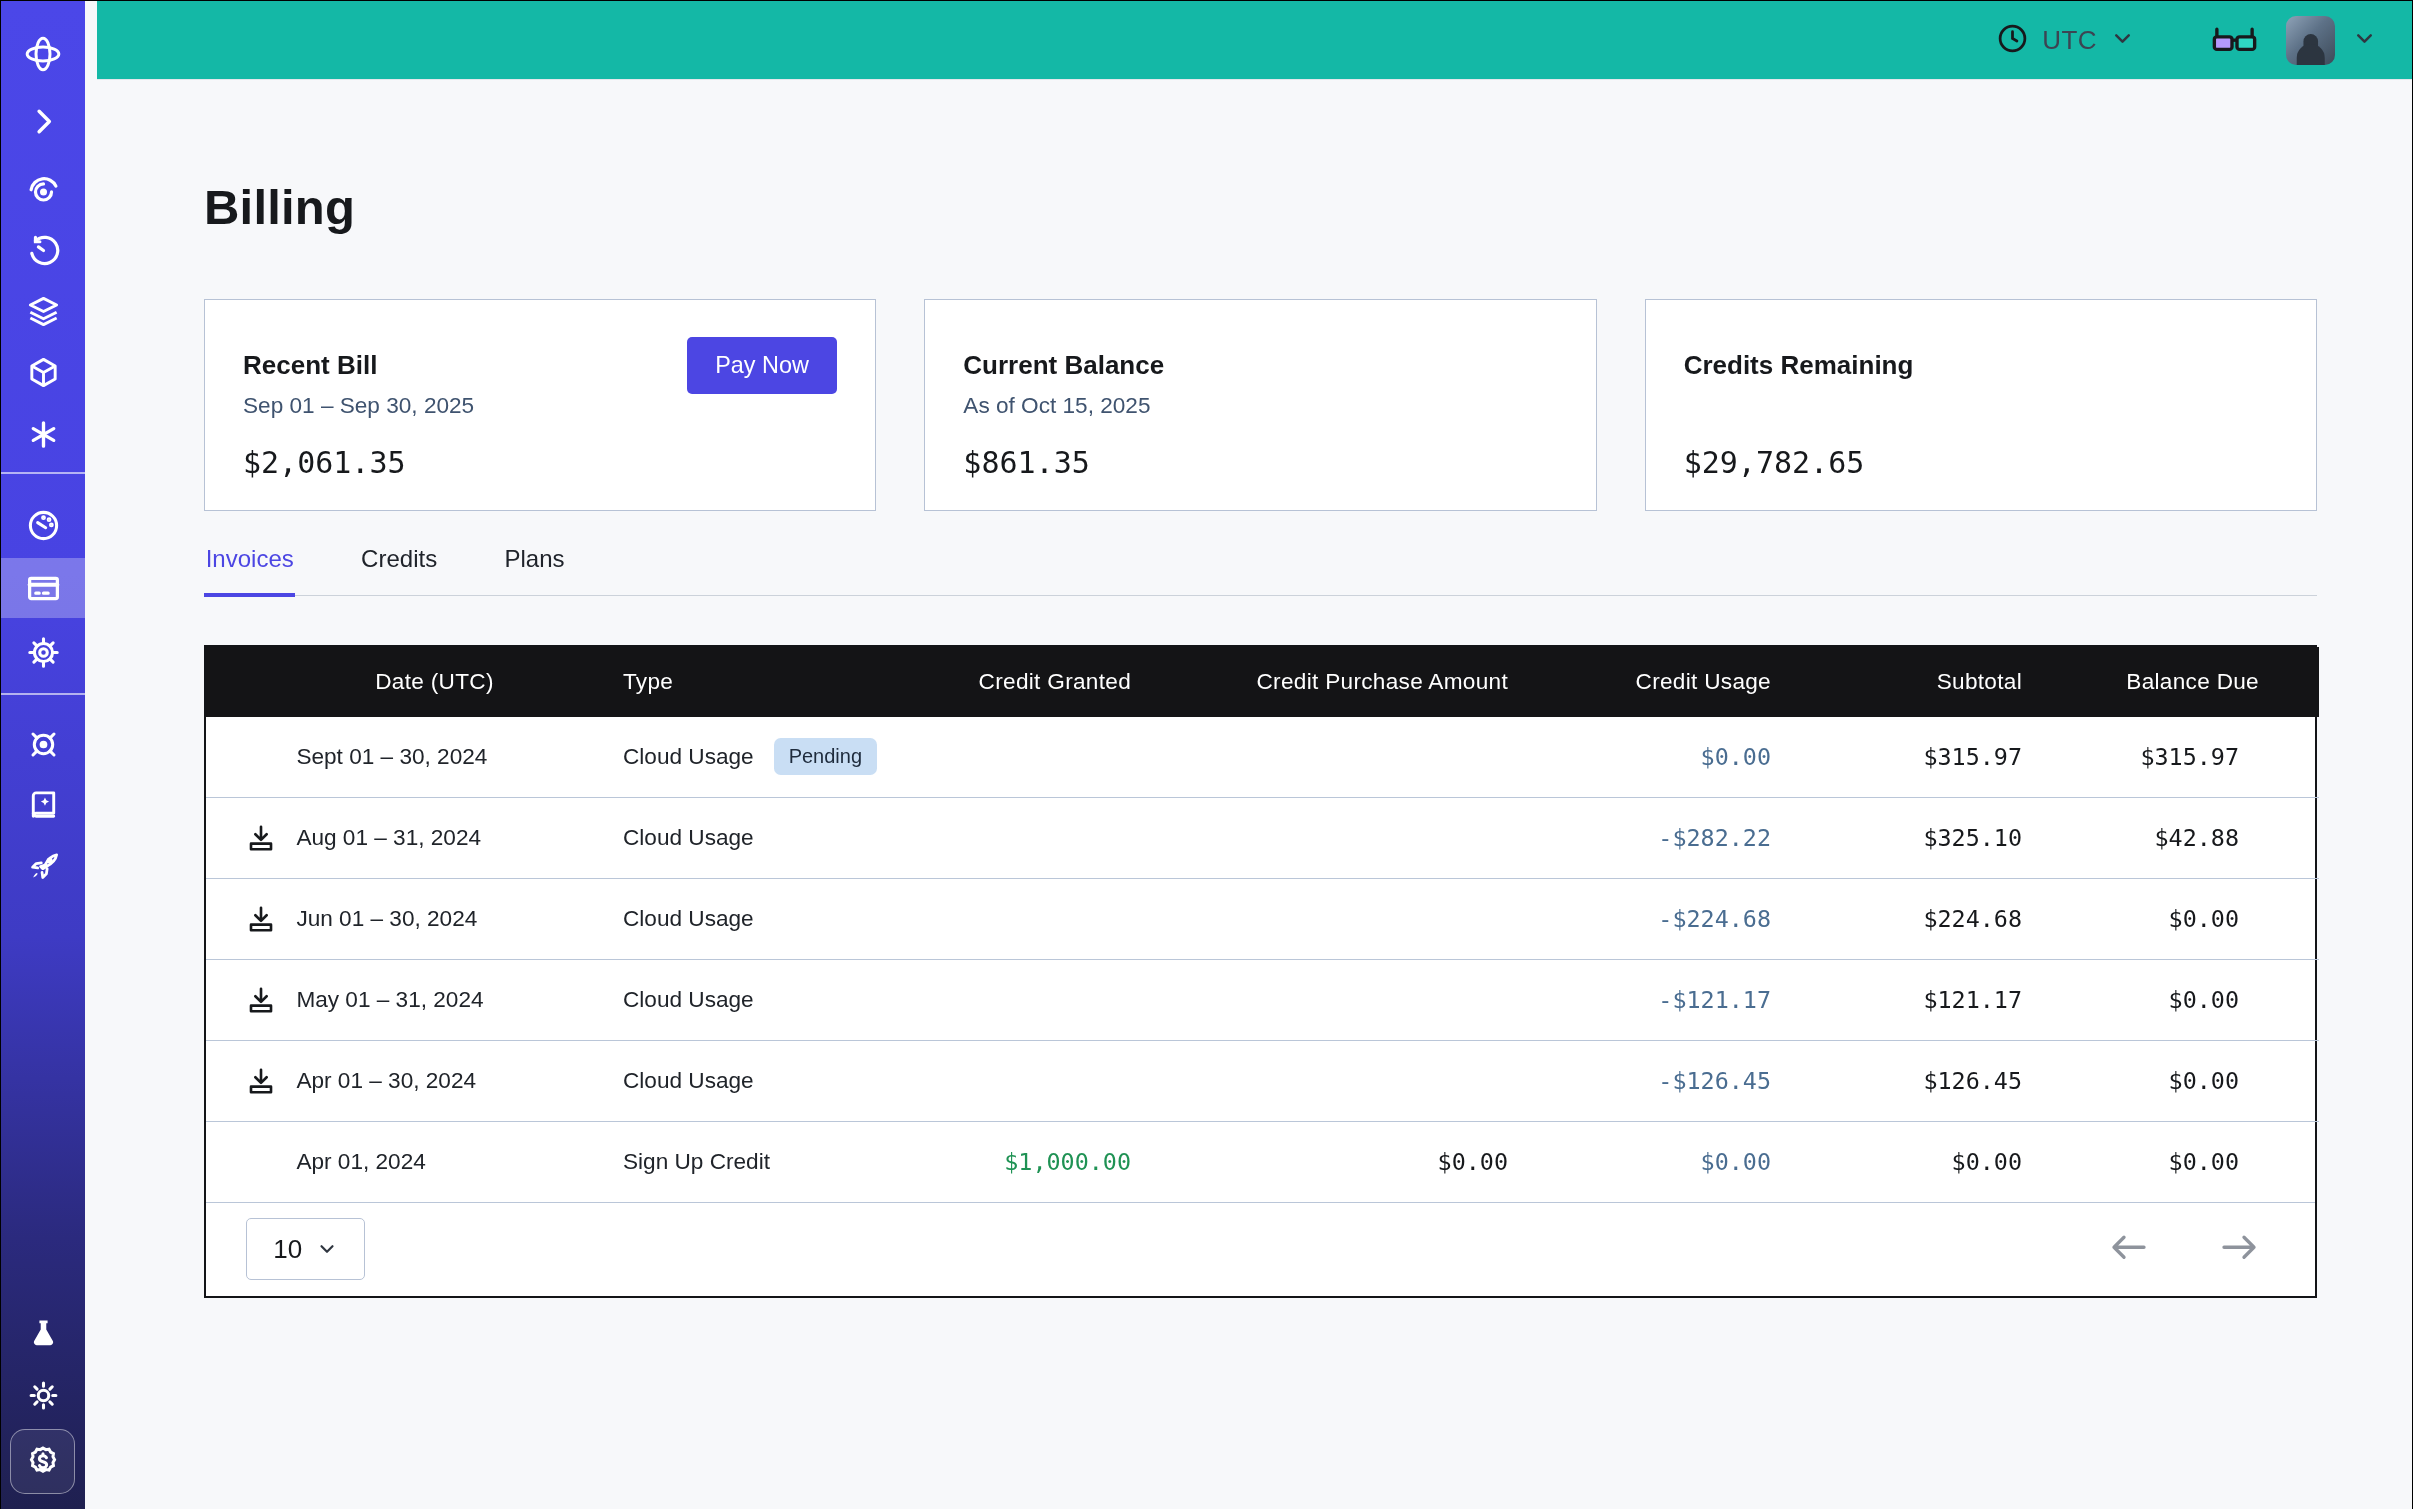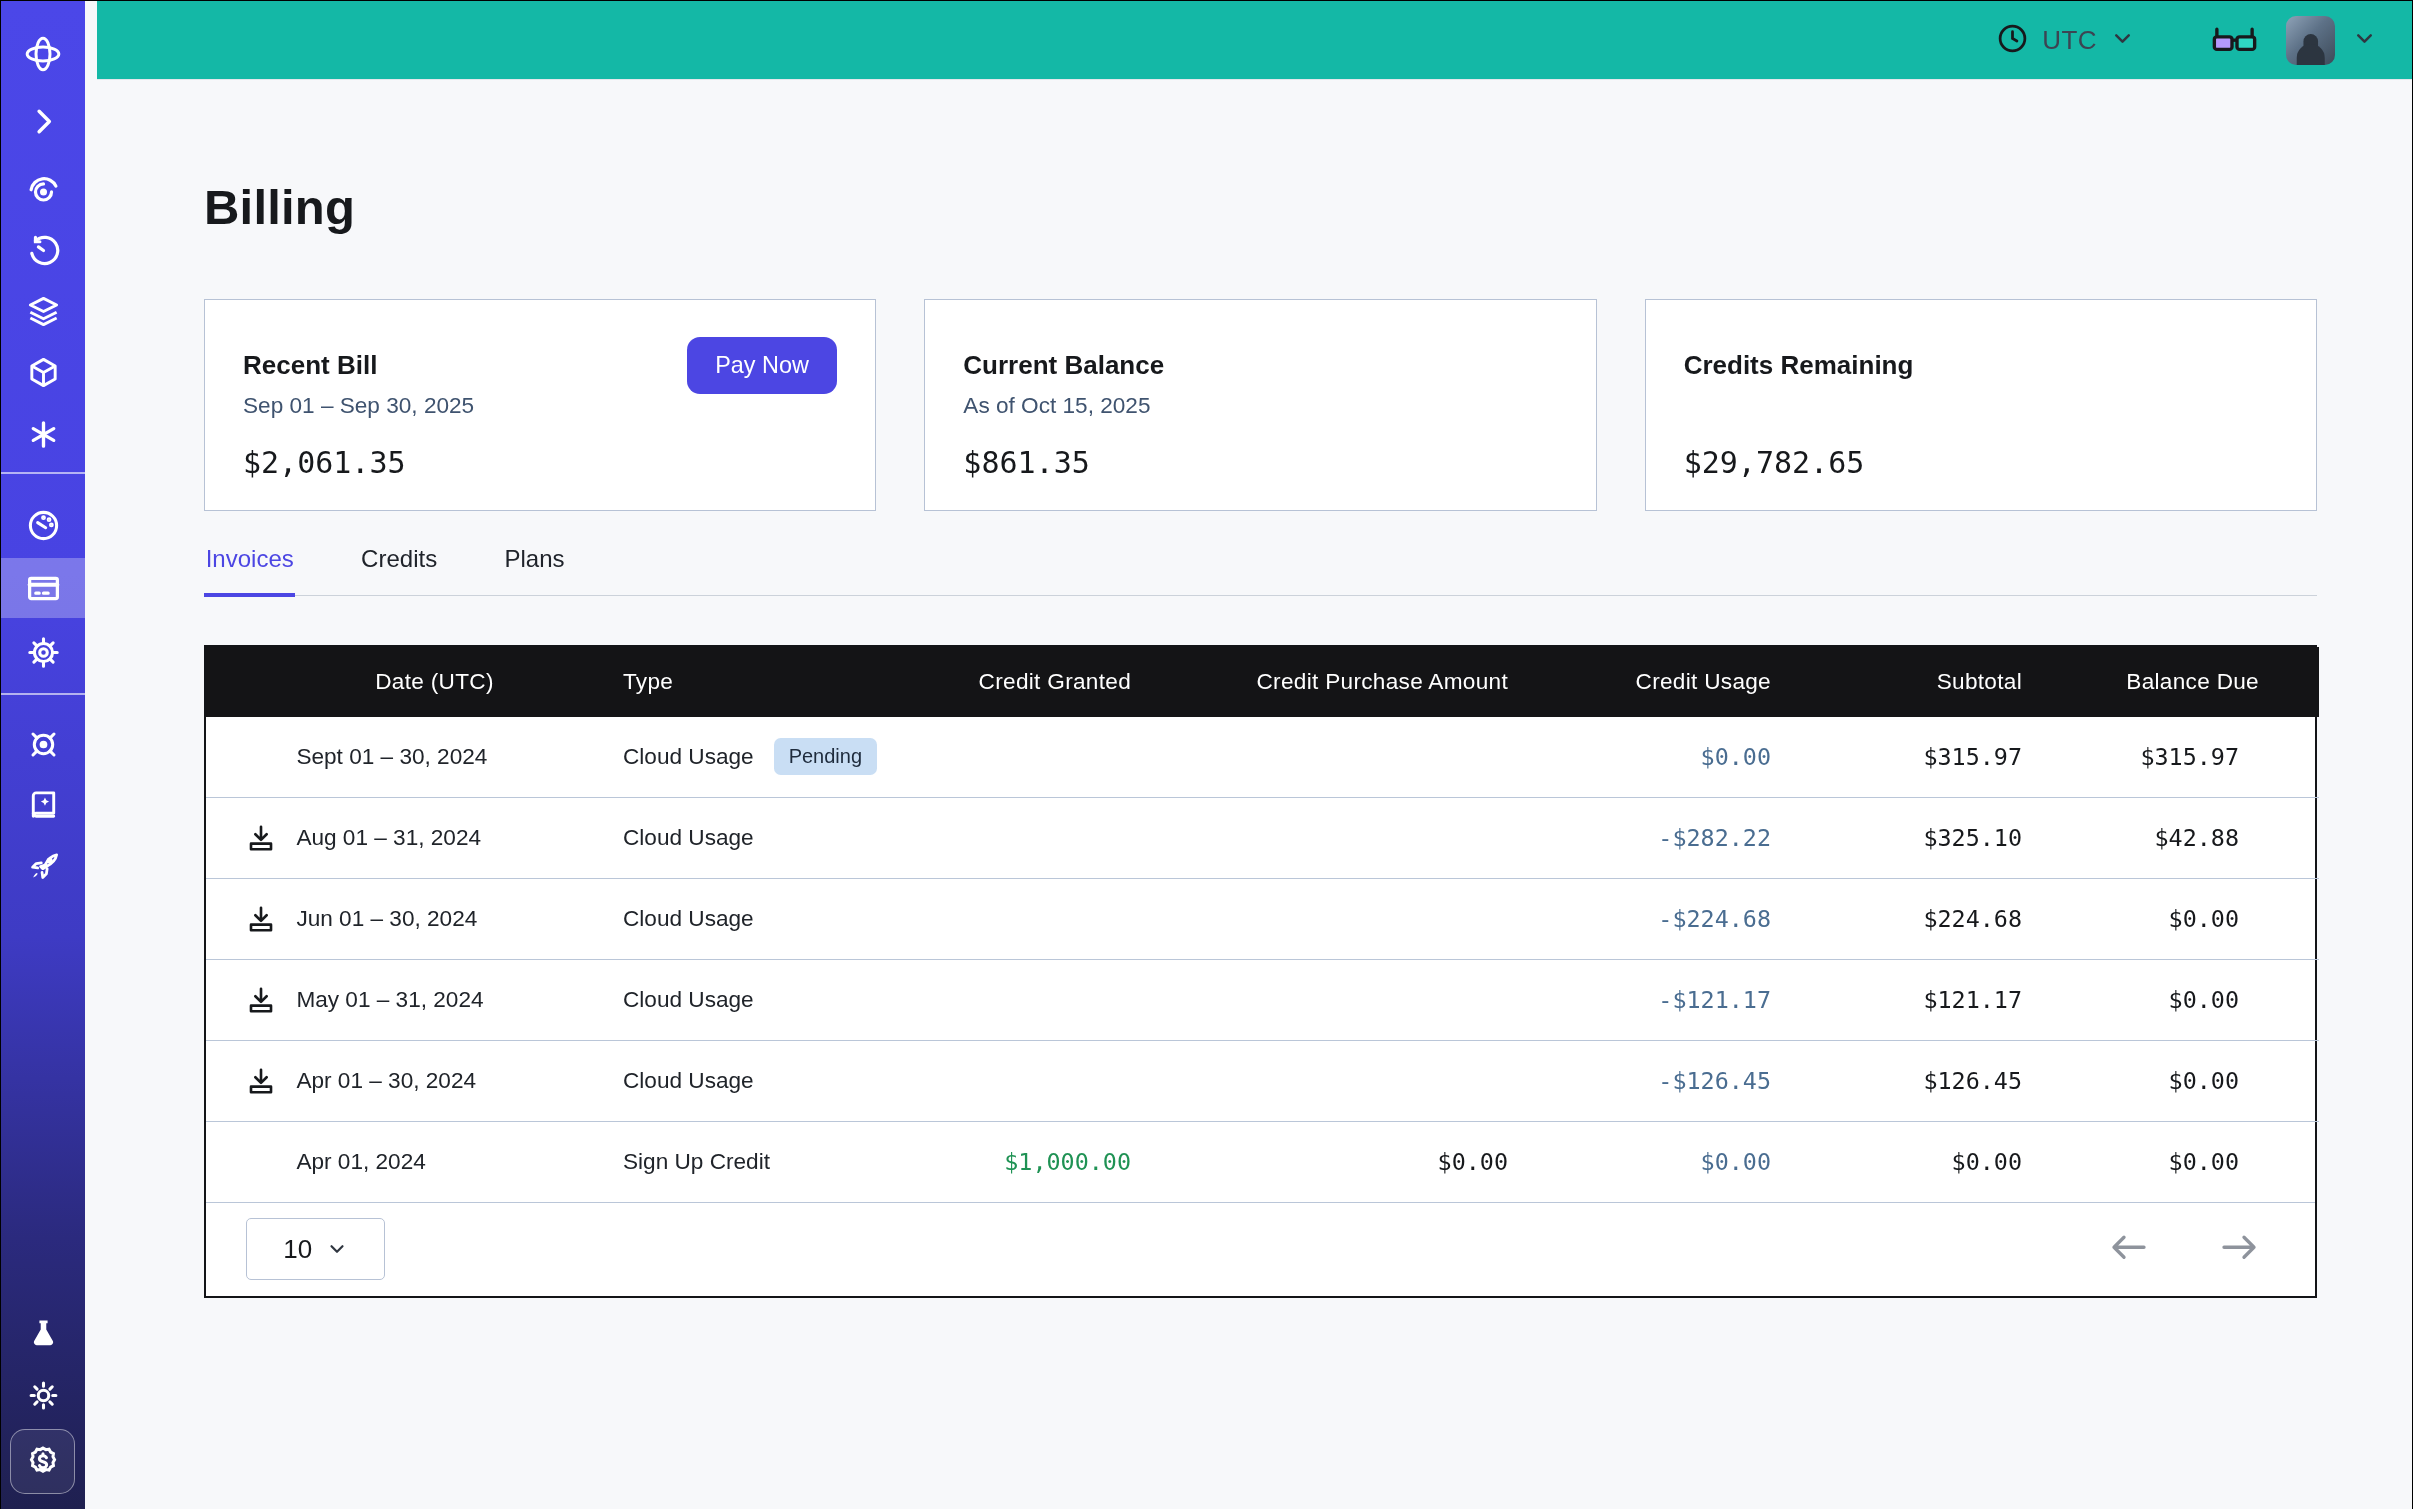--- a/index.html
+++ b/index.html
@@ -63,21 +63,21 @@
     position:relative; width:673px; height:212px; background:#fff;
     border:1.7px solid #b7c2d5; padding:50px 38px 0 38px;
   }
   .card-title { font-size:26px; font-weight:700; color:#17191c; }
   .card-subtitle { margin-top:11.7px; font-size:22.6px; color:#3f536f; min-height:27px; }
   .card-amount { margin-top:25px; font-size:30px; color:#17191c; font-family:"DejaVu Sans Mono", monospace; }
   .pay-now-btn {
     position:absolute; right:38px; top:37px;
     background:#4c46e3; color:#fff; border:none; cursor:pointer;
     font-family:"Liberation Sans", sans-serif; font-size:23.4px;
-    padding:15px 28.5px; border-radius:13px;
+    padding:15px 28.5px; border-radius:5px;
   }
 
   
   .tabs { margin-top:34px; border-bottom:1.7px solid #ccd2da; display:flex; gap:64px; }
   .tab { font-size:24px; color:#20242b; padding:0 1.7px 20px 1.7px; cursor:pointer; border-bottom:4.2px solid transparent; margin-bottom:-2.5px; }
   .tab.active { color:#4c46e3; border-bottom-color:#4c46e3; }
 
   
   .table-wrap { margin-top:49px; border:2.5px solid #131417; background:#fff; }
   table { width:100%; border-collapse:collapse; table-layout:fixed; }
@@ -101,21 +101,21 @@
   td.money.granted { color:#1f9254; }
   td.money:last-child { padding-right:80px; }
 
   
   .table-footer {
     border-top:1.7px solid #bac6d8; height:94px;
     display:flex; align-items:center; justify-content:space-between;
     padding:0 49px 0 40px;
   }
   .page-size-select {
-    width:139px; height:62px; border:1.7px solid #b7c2d5; border-radius:5px;
+    width:119px; height:62px; border:1.7px solid #b7c2d5; border-radius:5px;
     display:flex; align-items:center; justify-content:center; gap:13.4px;
     font-size:26px; color:#17191c; cursor:pointer; background:#fff;
   }
   .pager-arrows { display:flex; gap:57px; }
   .pager-btn { background:none; border:none; cursor:pointer; padding:6.7px; }
 </style>
 </head>
 <body>
 
 <div class="screen">

